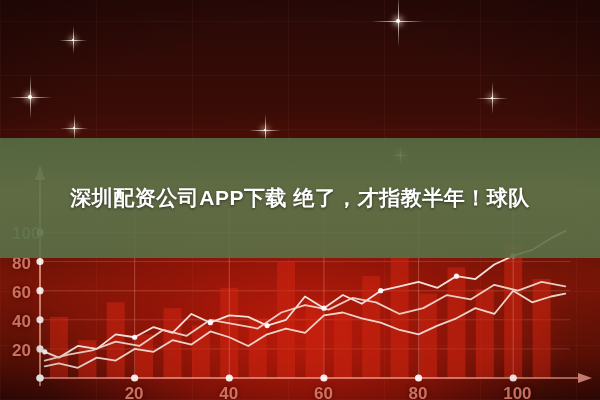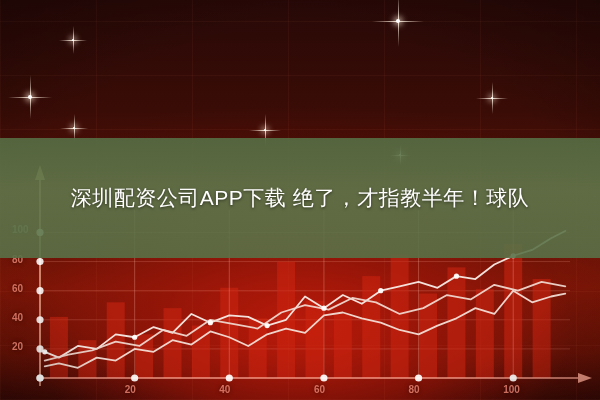--- a/index.html
+++ b/index.html
@@ -40,26 +40,26 @@
     position:absolute;left:0;top:138px;width:600px;height:120px;
     background:linear-gradient(180deg, rgba(86,110,68,0.90) 0%, rgba(96,120,76,0.88) 45%, rgba(88,112,70,0.90) 100%);
     mix-blend-mode:normal;
   }
   .headline{
     position:absolute;left:0;top:138px;width:600px;height:120px;
     display:flex;flex-direction:column;align-items:center;justify-content:center;
     gap:6px;
   }
   .headline .line{
-    color:#ffffff;font-weight:normal;font-size:21px;line-height:30px;
+    color:#ffffff;font-weight:bold;font-size:21px;line-height:30px;
     letter-spacing:0.5px;white-space:nowrap;
     text-shadow:0 1px 3px rgba(0,0,0,0.55);
   }
   .axis-label{
-    position:absolute;font-size:10px;font-weight:bold;color:rgba(255,150,130,0.72);
+    position:absolute;font-size:17px;font-weight:bold;color:rgba(255,150,130,0.72);
     text-shadow:0 0 4px rgba(0,0,0,0.5);
   }
 </style>
 </head>
 <body>
 
 <div id="stage">
 
   <div class="bg-base"></div>
   <div class="grid-v"></div>

